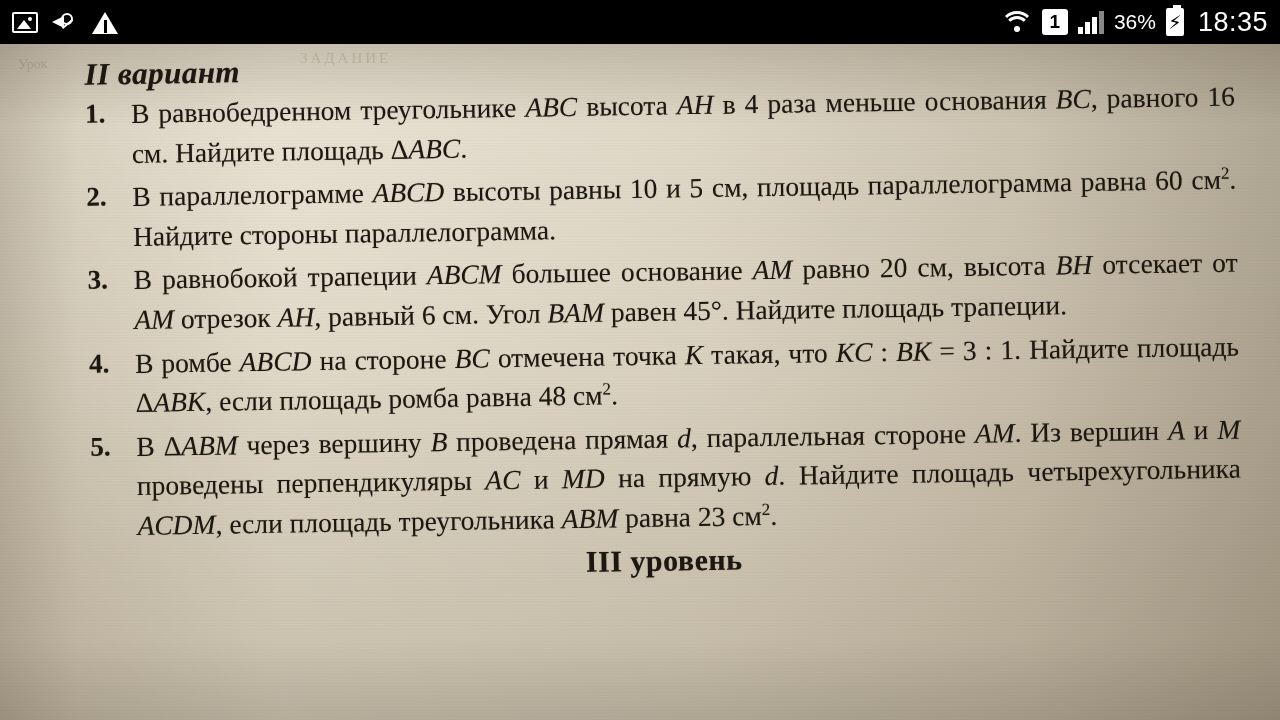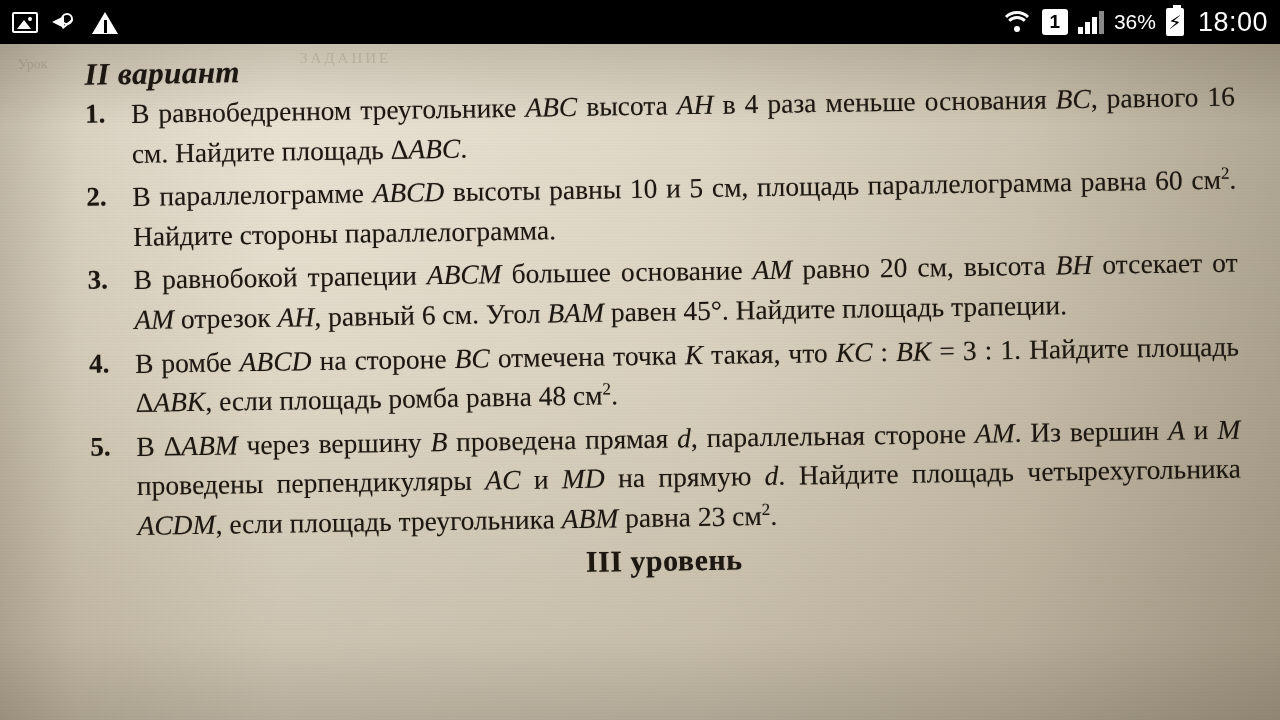--- a/index.html
+++ b/index.html
@@ -374,21 +374,21 @@
       <span class="ic-signal">
           <i></i>
           <i></i>
           <i></i>
           <i></i>
         </span>
       <span class="sb-battery-text">36%</span>
       <span class="ic-battery">
         <span class="bolt">⚡</span>
       </span>
-      <span class="sb-clock">18:00</span>
+      <span class="sb-clock">18:35</span>
     </div>
   </div>
 
   <div class="page">
 
     <div class="bleed">Урок</div>
     <div class="bleed2">ЗАДАНИЕ</div>
 
     <div class="content">
 

